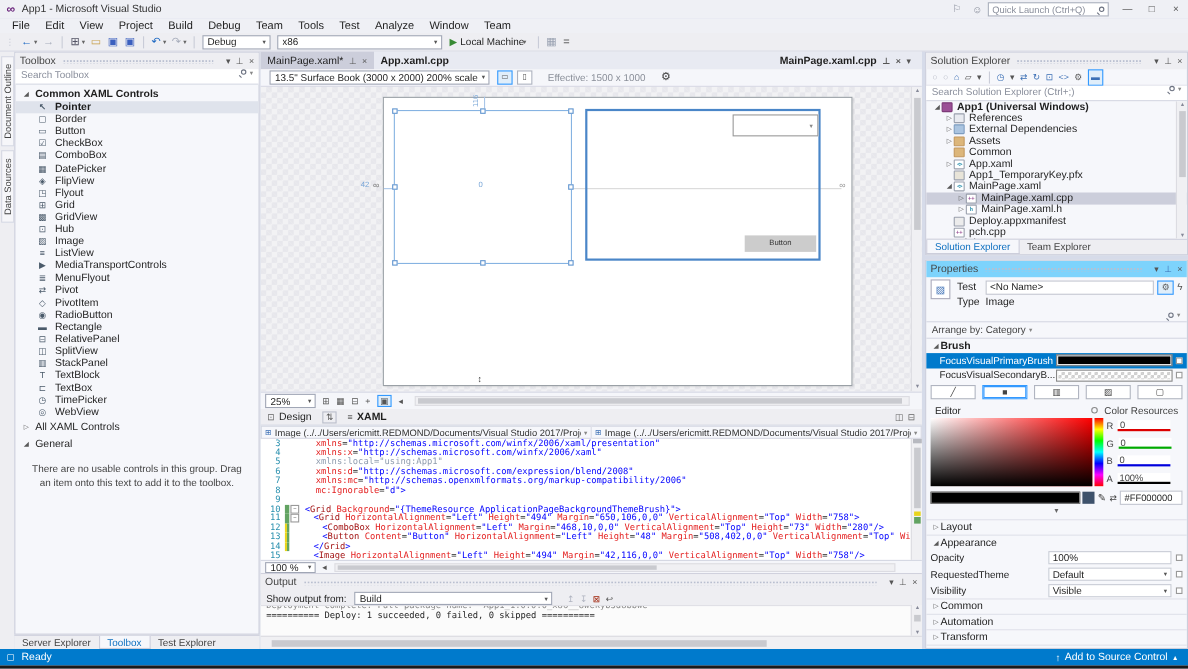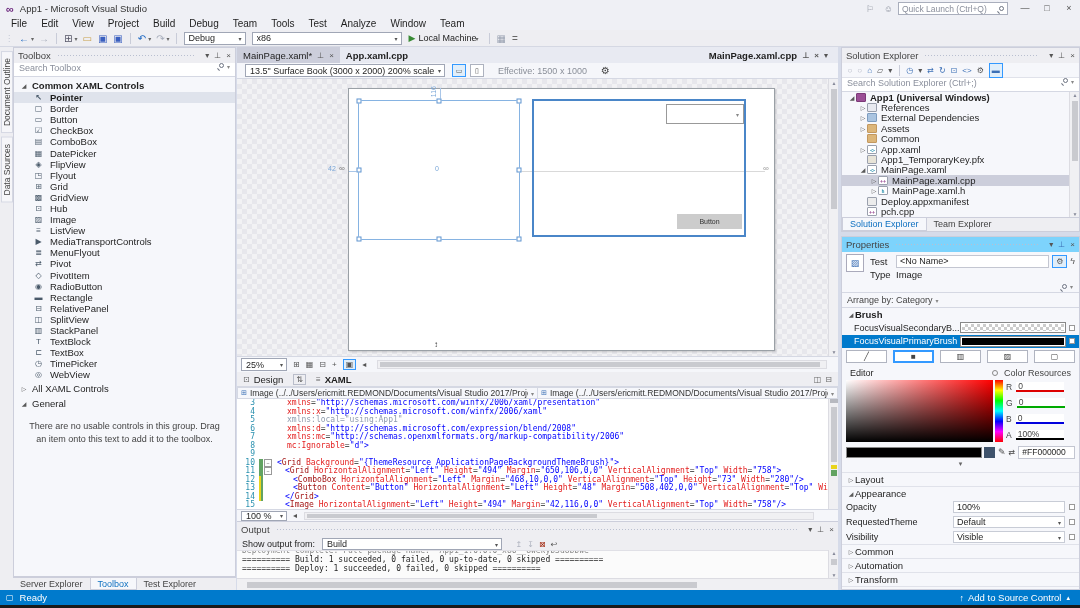--- a/index.html
+++ b/index.html
@@ -538,21 +538,20 @@
       </div>
       <span id="outicons" style="display:flex;align-items:center;margin-left:8px">
           <div class="tico dim">↥</div>
           <div class="tico dim">↧</div>
           <div class="tico" style="color: rgb(161, 38, 13);">⊠</div>
           <div class="tico" style="color: rgb(85, 85, 85);">↩</div>
         </span>
     </div>
     <div class="otext" id="outlines">
         <div class="o0">Deployment complete. Full package name: "App1_1.0.0.0_x86__8wekyb3d8bbwe"</div>
-        <div>========== Build: 1 succeeded, 0 failed, 0 up-to-date, 0 skipped ==========</div>
         <div>========== Deploy: 1 succeeded, 0 failed, 0 skipped ==========</div>
       </div>
     <div class="abs ovscroll">
       <span class="sarrow" style="top:0">▲</span>
       <div class="sthumb" style="left:2px;top:9px;width:6px;height:6px"></div>
       <span class="sarrow" style="bottom:0">▼</span>
     </div>
     <div class="abs ohscroll">
       <div class="sthumb" style="left:10px;top:3px;height:6px;width:450px"></div>
     </div>
@@ -698,28 +697,28 @@
     </div>
     <div class="flex" style="height:14px;padding:0 5px;font-size:9px;color:#444">
       <span>Arrange by: Category</span>
       <span class="sdd">▾</span>
     </div>
     <div class="sechdr" style="font-weight:bold;border-top:1px solid #d5d8e3">
       <span class="exp">◢</span>
       <span>Brush</span>
     </div>
     <div id="brushrows">
+        <div class="brushrow sel">
+          <div>FocusVisualPrimaryBrush</div>
+          <div class="swatch" style="background: rgb(0, 0, 0);"></div>
+          <div class="microbox"></div>
+        </div>
         <div class="brushrow">
           <div>FocusVisualSecondaryB...</div>
           <div class="swatch checker"></div>
-          <div class="microbox"></div>
-        </div>
-        <div class="brushrow sel">
-          <div>FocusVisualPrimaryBrush</div>
-          <div class="swatch" style="background: rgb(0, 0, 0);"></div>
           <div class="microbox"></div>
         </div>
       </div>
     <div class="flex" style="height:17px;padding:0 4px;justify-content:space-between" id="brushbtns">
         <div class="bbtn">╱</div>
         <div class="bbtn on">■</div>
         <div class="bbtn">▥</div>
         <div class="bbtn">▨</div>
         <div class="bbtn">▢</div>
       </div>

